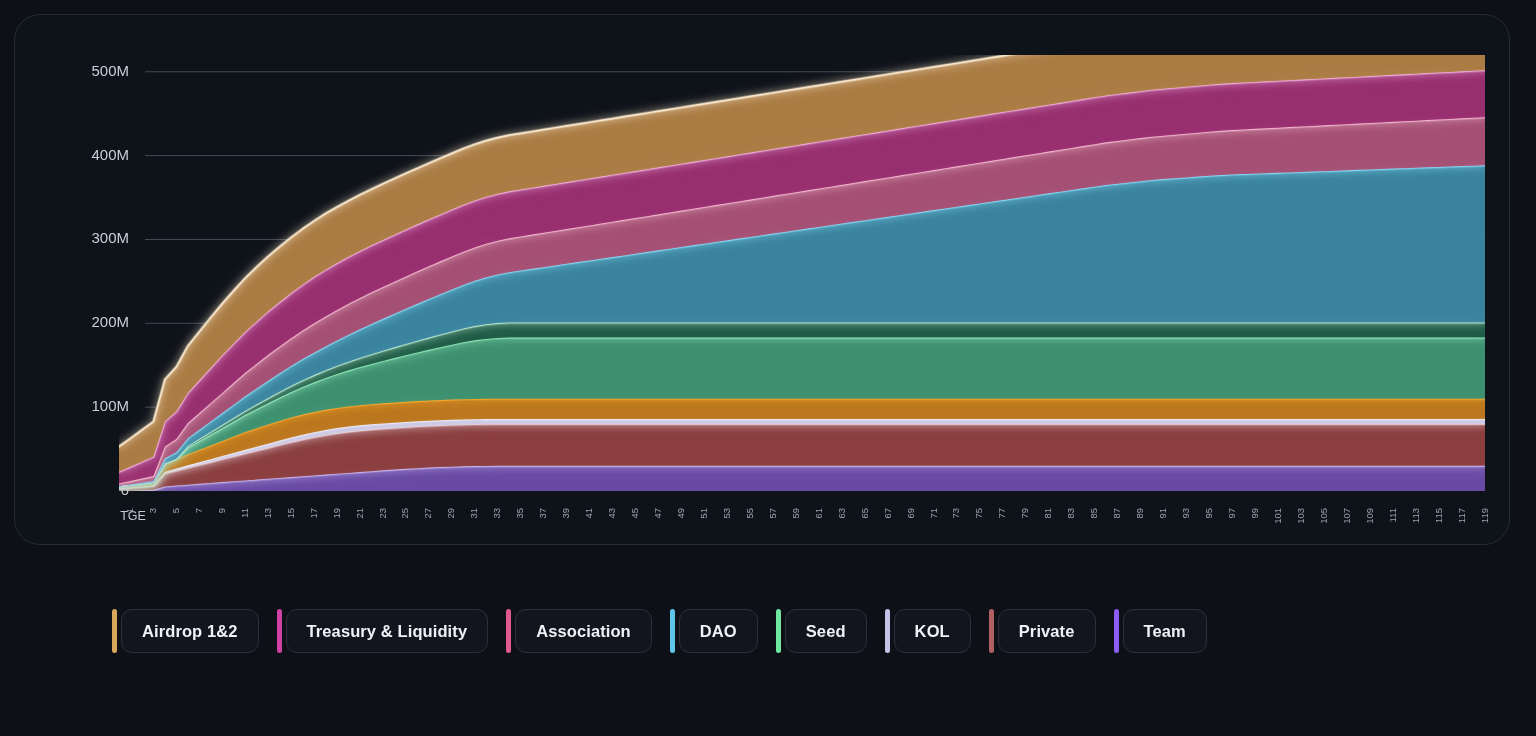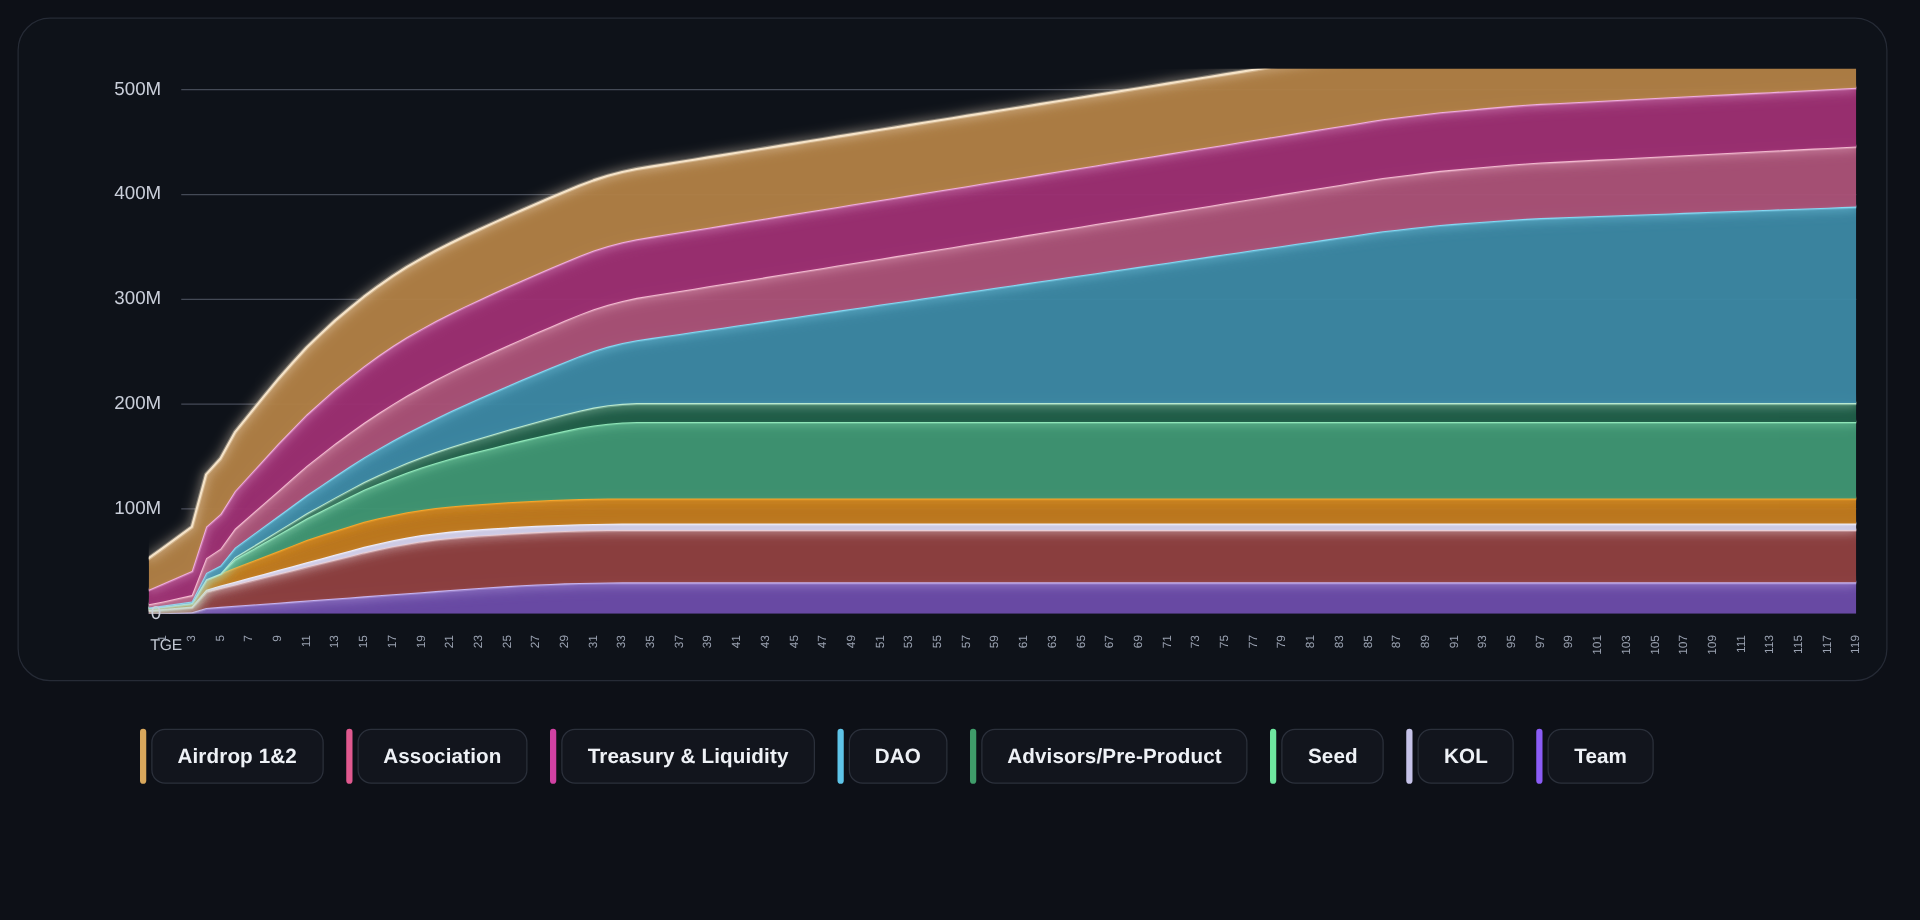--- a/index.html
+++ b/index.html
@@ -70,21 +70,21 @@
   .gridline {
     stroke: #565d6b;
     stroke-width: 1;
     opacity: 0.75;
   }
 
   
   .legend {
     position: absolute;
     left: 112px;
-    top: 583px;
+    top: 609px;
     width: 1360px;
     display: flex;
     flex-wrap: wrap;
     gap: 14px 18px;
     align-content: flex-start;
   }
 
   .legend-item {
     display: flex;
     align-items: stretch;
@@ -276,42 +276,42 @@
       </svg>
     </div>
   </div>
 
   <div class="legend" id="legend">
       <div class="legend-item">
         <span class="legend-swatch" style="background: rgb(216, 167, 92);"></span>
         <span class="legend-chip">Airdrop 1&amp;2</span>
       </div>
       <div class="legend-item">
+        <span class="legend-swatch" style="background: rgb(209, 65, 163);"></span>
+        <span class="legend-chip">Treasury &amp; Liquidity</span>
+      </div>
+      <div class="legend-item">
         <span class="legend-swatch" style="background: rgb(224, 89, 143);"></span>
         <span class="legend-chip">Association</span>
       </div>
       <div class="legend-item">
-        <span class="legend-swatch" style="background: rgb(209, 65, 163);"></span>
-        <span class="legend-chip">Treasury &amp; Liquidity</span>
-      </div>
-      <div class="legend-item">
         <span class="legend-swatch" style="background: rgb(94, 196, 232);"></span>
         <span class="legend-chip">DAO</span>
       </div>
       <div class="legend-item">
-        <span class="legend-swatch" style="background: rgb(63, 156, 106);"></span>
-        <span class="legend-chip">Advisors/Pre-Product</span>
-      </div>
-      <div class="legend-item">
         <span class="legend-swatch" style="background: rgb(110, 231, 160);"></span>
         <span class="legend-chip">Seed</span>
       </div>
       <div class="legend-item">
         <span class="legend-swatch" style="background: rgb(197, 194, 232);"></span>
         <span class="legend-chip">KOL</span>
       </div>
       <div class="legend-item">
+        <span class="legend-swatch" style="background: rgb(176, 96, 96);"></span>
+        <span class="legend-chip">Private</span>
+      </div>
+      <div class="legend-item">
         <span class="legend-swatch" style="background: rgb(139, 92, 246);"></span>
         <span class="legend-chip">Team</span>
       </div>
     </div>
 
 </div>
 
 </body></html>

